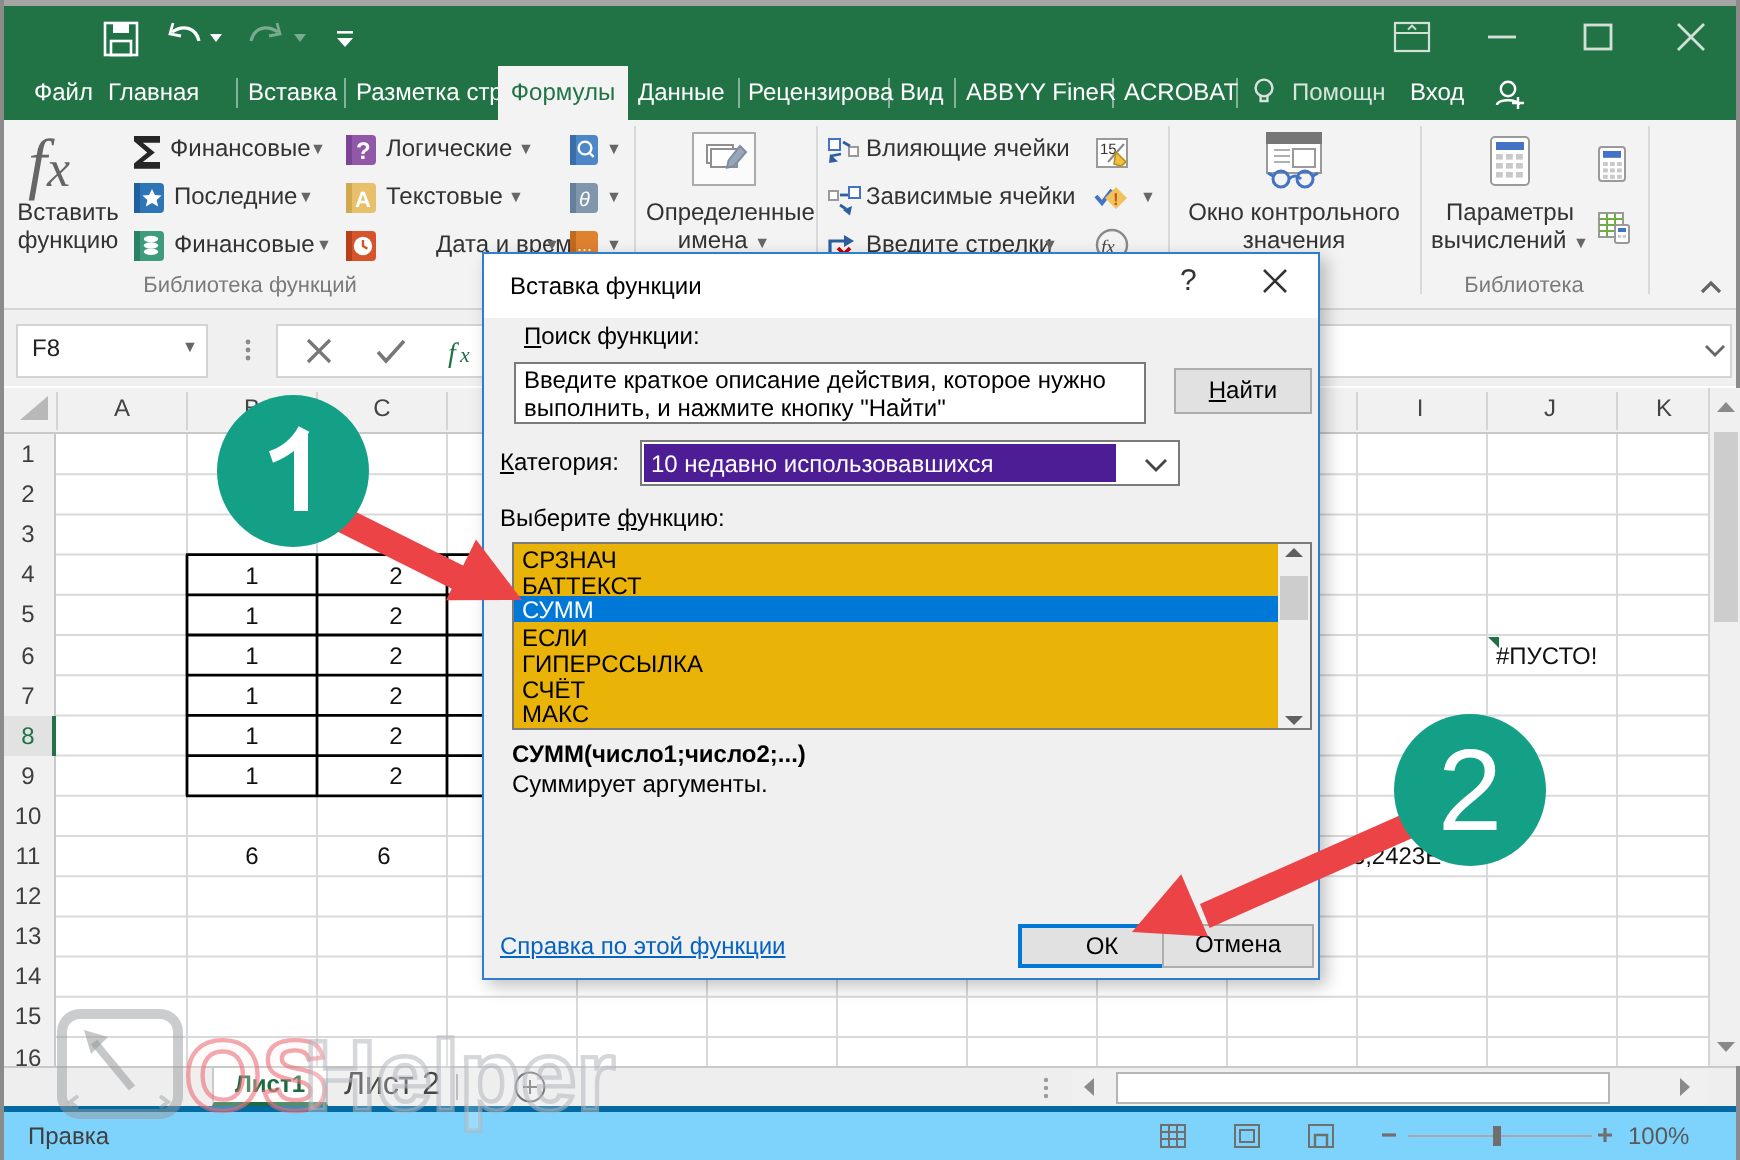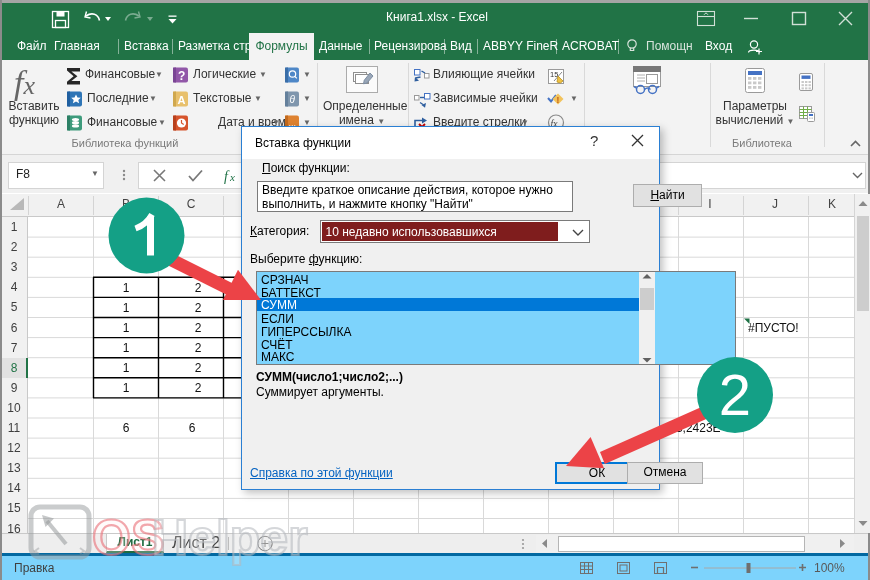--- a/index.html
+++ b/index.html
@@ -29,21 +29,21 @@
   #rowheads { position:absolute; left:0; top:24px; width:26px; height:316px; background:#f1f1f1; border-right:1px solid #c9c9c9; }
   .rownum { position:absolute; left:0; width:24px; text-align:center; font-size:12px; color:#3e3e3e; }
   .cellval { position:absolute; font-size:12px; color:#111; }
   
   #tabbar { left:0; top:533px; width:866px; height:20px; background:#eeeeee; border-top:1px solid #c9c9c9; }
   #statusbar { left:0; top:553px; width:866px; height:32px; background:#7dd3fc; border-top:3px solid #0369a1; font-size:12px; color:#3f3f3f; }
   
   #dlg { left:239px; top:126px; width:419px; height:364px; background:#f0f0f0; border:1px solid #2a7fd3;
          box-shadow:3px 3px 8px rgba(0,0,0,.25); font-size:12px; color:#000; }
   #dlgtitle { position:absolute; left:0; top:0; width:100%; height:32px; background:#fff; }
-  .dbtn { position:absolute; background:#e1e1e1; border:1px solid #adadad; text-align:center; font-size:12px; color:#000;margin-left:46px; }
+  .dbtn { position:absolute; background:#e1e1e1; border:1px solid #adadad; text-align:center; font-size:12px; color:#000; }
   u.k { text-decoration:underline; }
 </style>
 </head>
 <body>
 <div id="win">
   <div id="titlebar" class="abs">
     <svg width="866" height="30" style="position:absolute;left:0;top:0">
 
       <g stroke="#fff" stroke-width="1.3" fill="none">
         <rect x="50.5" y="8.5" width="16" height="16"></rect>
@@ -70,21 +70,20 @@
 
       <g stroke="#d2e0d7" stroke-width="1.1" fill="none">
         <rect x="695.5" y="8.5" width="17" height="14"></rect>
         <path d="M695.5 13.5 h17"></path>
         <path d="M702 11.8 l2 -2 2 2" stroke-width="1"></path>
         <path d="M742 15.5 h14" stroke-width="1.4"></path>
         <rect x="790.5" y="9.5" width="13" height="12" stroke-width="1.4"></rect>
         <path d="M837 9 l13 13 M850 9 l-13 13" stroke-width="1.4"></path>
       </g>
     </svg>
-    <div class="abs" style="left:340px;top:7px;width:190px;text-align:center;color:#fff;font-size:12px;">Книга1.xlsx - Excel</div>
   </div>
   <div id="tabsrow" class="abs">
     <div class="tab" style="left:15px;">Файл</div>
     <div class="tab" style="left:52px;">Главная</div>
     <div class="tabsep" style="left:116px;"></div>
     <div class="tab" style="left:122px;">Вставка</div>
     <div class="tabsep" style="left:170px;"></div>
     <div class="tab" style="left:176px;">Разметка стр</div>
     <div class="tab" style="left:247px;width:65px;background:#f3f3f3;color:#217346;text-align:center;">Формулы</div>
     <div class="tab" style="left:317px;">Данные</div>
@@ -137,20 +136,21 @@
     <div class="rtext" style="left:321px;top:39px;width:78px;text-align:center;">Определенные<br>имена <span class="dda">▼</span></div>
     <div class="rsep" style="left:406px;"></div>
 
     <div class="rtext" style="left:431px;top:7px;">Влияющие ячейки</div>
     <div class="rtext" style="left:431px;top:31px;">Зависимые ячейки</div>
     <div class="rtext" style="left:431px;top:55px;">Введите стрелки</div>
       <div class="dda abs" style="left:519px;top:58px;">▼</div>
     <div class="dda abs" style="left:568px;top:34px;">▼</div>
     <div class="rsep" style="left:582px;"></div>
 
+    <div class="rtext" style="left:585px;top:39px;width:120px;text-align:center;">Окно контрольного<br>значения</div>
     <div class="rsep" style="left:708px;"></div>
 
     <div class="rtext" style="left:705px;top:39px;width:96px;text-align:center;">Параметры<br>вычислений <span class="dda">▼</span></div>
     <div class="rlab" style="left:712px;width:96px;text-align:center;">Библиотека</div>
     <div class="rsep" style="left:822px;"></div>
     <svg width="866" height="95" style="position:absolute;left:0;top:0">
 
       <path d="M65 8 h13 v3.4 h-8.6 l6 4.8 -6 4.8 h8.6 v3.4 h-13 v-2.6 l6.6 -5.6 -6.6 -5.6 z" fill="#262626"></path>
 
       <g>
@@ -458,27 +458,27 @@
     <div class="abs" style="left:13px;top:9px;">Вставка функции</div>
     <div class="abs" style="left:348px;top:5px;font-size:15px;color:#333;">?</div>
     <svg class="abs" width="20" height="20" style="left:387px;top:5px;">
         <path d="M3 3 l11 11 M14 3 L3 14" stroke="#333" stroke-width="1.3"></path>
       </svg>
     <div class="abs" style="left:20px;top:34px;"><u class="k">П</u>оиск функции:</div>
     <div class="abs" style="left:15px;top:54px;width:316px;height:31px;background:#fff;border:1px solid #7a7a7a;padding:2px 4px;line-height:13.5px;">Введите краткое описание действия, которое нужно выполнить, и нажмите кнопку "Найти"</div>
     <div class="dbtn" style="left:345px;top:56.5px;width:69px;height:23px;line-height:21px;"><u class="k">Н</u>айти</div>
     <div class="abs" style="left:8px;top:97px;"><u class="k">К</u>атегория:</div>
     <div class="abs" style="left:77.5px;top:93px;width:270px;height:22.5px;background:#fff;border:1px solid #7a7a7a;">
-      <div class="abs" style="left:1px;top:1px;width:236px;height:18.5px;background:#7f1d1d;color:#fff;padding:2.5px 0 0 4px;">10 недавно использовавшихся</div>
+      <div class="abs" style="left:1px;top:1px;width:236px;height:18.5px;background:#4c1d95;color:#fff;padding:2.5px 0 0 4px;">10 недавно использовавшихся</div>
       <svg class="abs" width="18" height="20" style="left:248px;top:1px;">
           <path d="M4 8 l5 5 5 -5" stroke="#444" stroke-width="1.4" fill="none"></path>
         </svg>
     </div>
     <div class="abs" style="left:8px;top:125px;">Выберите <u class="k">ф</u>ункцию:</div>
-    <div class="abs" style="left:14px;top:143.5px;width:480px;height:94.5px;background:#7dd3fc;border:1px solid #7a7a7a;">
+    <div class="abs" style="left:14px;top:143.5px;width:400px;height:94.5px;background:#eab308;border:1px solid #7a7a7a;">
       <div class="abs" style="left:4px;top:1.5px;">СРЗНАЧ</div>
       <div class="abs" style="left:4px;top:14.4px;">БАТТЕКСТ</div>
       <div class="abs" style="left:0;top:26.6px;width:382px;height:13.2px;background:#0078d7;color:#fff;padding-left:4px;">СУММ</div>
       <div class="abs" style="left:4px;top:40.2px;">ЕСЛИ</div>
       <div class="abs" style="left:4px;top:53.1px;">ГИПЕРССЫЛКА</div>
       <div class="abs" style="left:4px;top:66px;">СЧЁТ</div>
       <div class="abs" style="left:4px;top:78.9px;">МАКС</div>
       <div class="abs" style="left:382px;top:0;width:16px;height:92.5px;background:#f0f0f0;">
         <svg width="16" height="93">
           <path d="M3.5 6.5 l4.5 -4.5 4.5 4.5 z" fill="#606060"></path>

